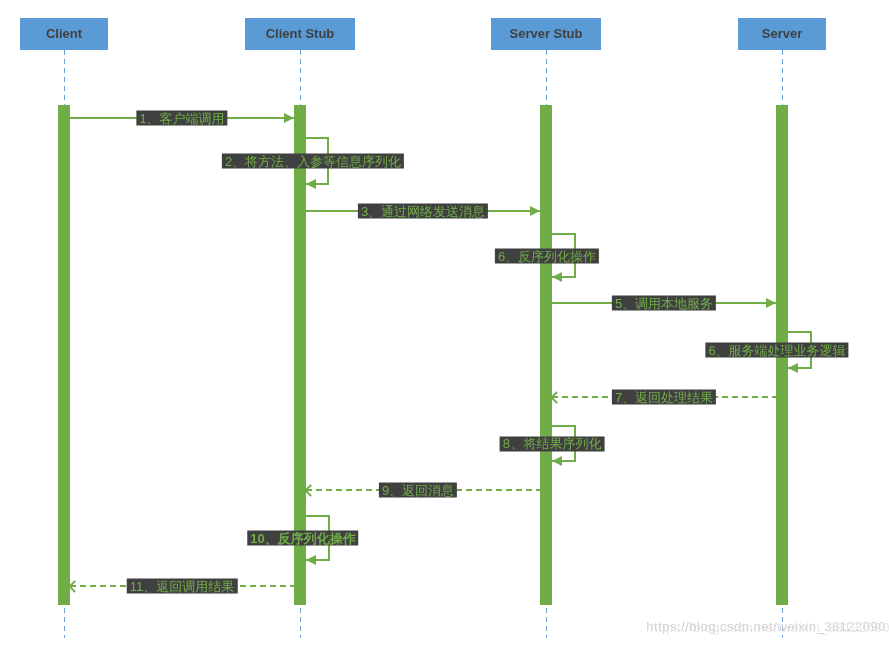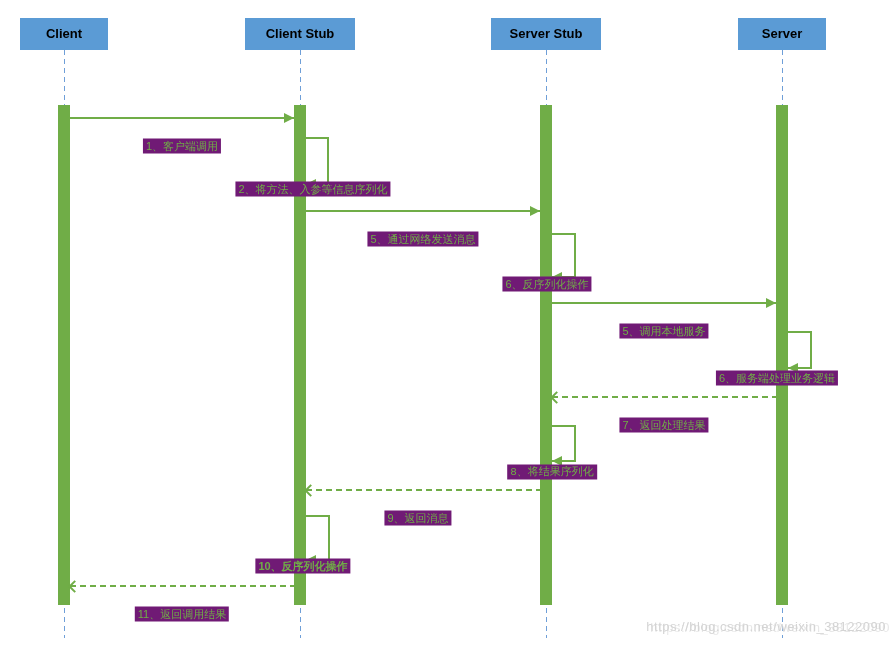--- a/index.html
+++ b/index.html
@@ -13,21 +13,21 @@
     position:relative;
     width:889px;height:647px;
     overflow:hidden;
     background:#ffffff;
     font-family:"Liberation Sans","DejaVu Sans",sans-serif;
   }
   .actor-box{
     position:absolute;
     height:32px;
     background:var(--blue);
-    color:#000000;
+    color:#404040;
     font-weight:bold;
     font-size:13px;
     line-height:32px;
     text-align:center;
     box-sizing:border-box;
   }
   .lifeline{
     position:absolute;
     width:1px;
     background:repeating-linear-gradient(180deg,var(--lifeline) 0 5px,transparent 5px 9px);
@@ -61,27 +61,26 @@
   .self-loop{
     position:absolute;
     border-top:2px solid var(--green);
     border-right:2px solid var(--green);
     border-bottom:2px solid var(--green);
     box-sizing:border-box;
   }
   .msg-label{
     position:absolute;
     transform:translate(-50%,-50%);
-    background:#701a75;
+    background:#404040;
     color:var(--green);
-    font-size:11px;
+    font-size:13px;
     line-height:15px;
     white-space:nowrap;
     padding:0 3px;
-    margin-top:28px;
   }
   .watermark{
     position:absolute;
     right:3px;
     top:619px;
     font-size:13px;
     color:var(--wm);
     letter-spacing:0.5px;
     text-shadow:4px 1px 0 rgba(216,216,216,0.6);
     white-space:nowrap;
@@ -106,21 +105,21 @@
       <div class="actor-box" style="left: 491px; top: 18px; width: 110px;">Server Stub</div>
       <div class="actor-box" style="left: 738px; top: 18px; width: 88px;">Server</div>
       <div class="msg-line solid" style="left: 70px; top: 117px; width: 224px;"></div>
       <div class="arrow-solid point-right" style="left: 284px; top: 113px;"></div>
       <div class="msg-label" style="left: 182px; top: 118px;">1、客户端调用</div>
       <div class="self-loop" style="left: 306px; top: 137px; width: 23px; height: 48px;"></div>
       <div class="arrow-solid point-left" style="left: 306px; top: 179px;"></div>
       <div class="msg-label" style="left: 313px; top: 161px;">2、将方法、入参等信息序列化</div>
       <div class="msg-line solid" style="left: 306px; top: 210px; width: 234px;"></div>
       <div class="arrow-solid point-right" style="left: 530px; top: 206px;"></div>
-      <div class="msg-label" style="left: 423px; top: 211px;">5、通过网络发送消息</div>
+      <div class="msg-label" style="left: 423px; top: 211px;">3、通过网络发送消息</div>
       <div class="self-loop" style="left: 552px; top: 233px; width: 24px; height: 45px;"></div>
       <div class="arrow-solid point-left" style="left: 552px; top: 272px;"></div>
       <div class="msg-label" style="left: 547px; top: 255.5px;">6、反序列化操作</div>
       <div class="msg-line solid" style="left: 552px; top: 302px; width: 224px;"></div>
       <div class="arrow-solid point-right" style="left: 766px; top: 298px;"></div>
       <div class="msg-label" style="left: 664px; top: 303px;">5、调用本地服务</div>
       <div class="self-loop" style="left: 788px; top: 331px; width: 24px; height: 38px;"></div>
       <div class="arrow-solid point-left" style="left: 788px; top: 363px;"></div>
       <div class="msg-label" style="left: 777px; top: 350px;">6、服务端处理业务逻辑</div>
       <div class="msg-line dashed" style="left: 552px; top: 396px; width: 224px;"></div>

